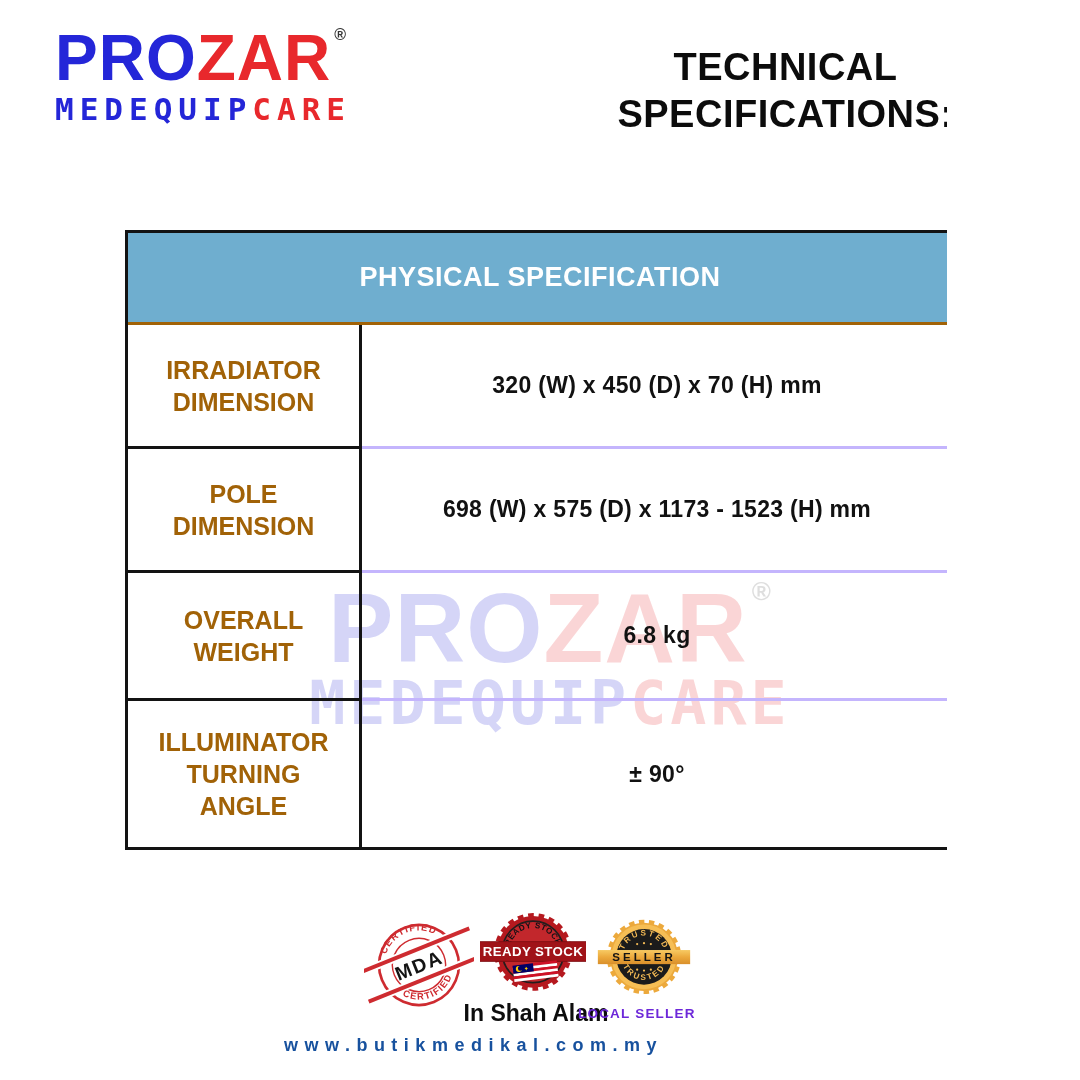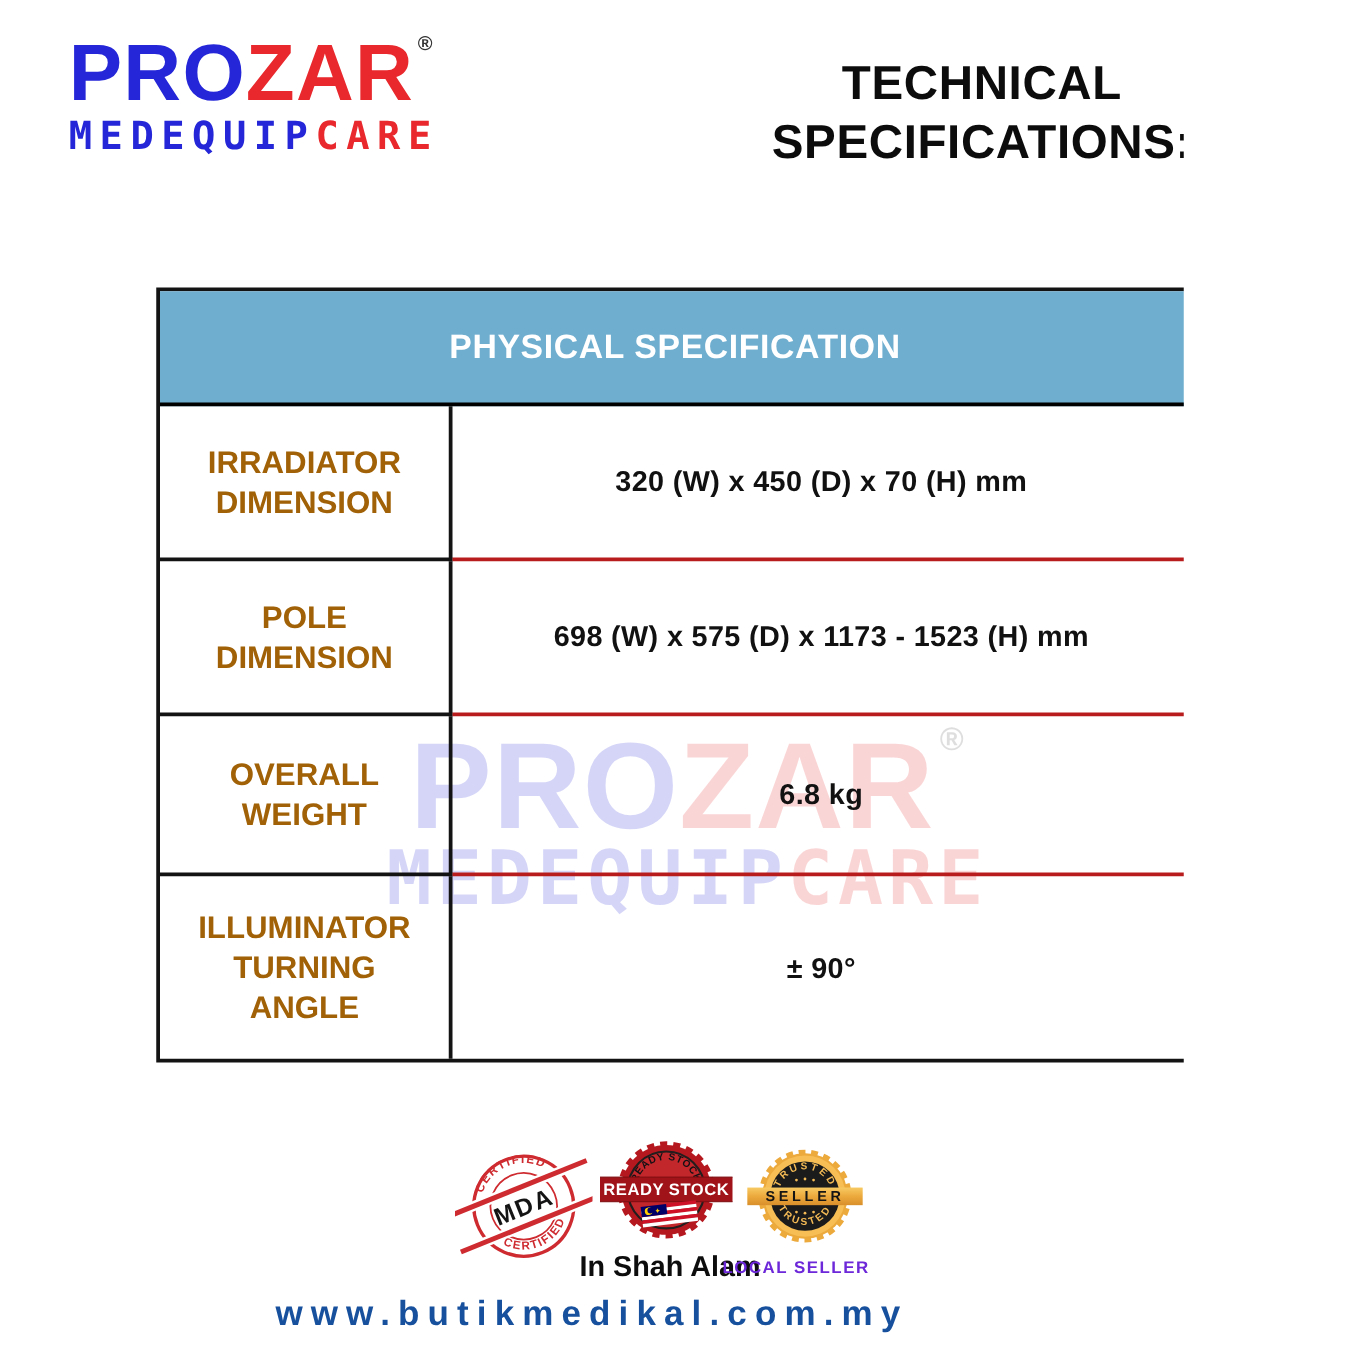--- a/index.html
+++ b/index.html
@@ -40,30 +40,30 @@
     grid-template-columns: 234px 1fr;
     grid-template-rows: 92px 124px 124px 128px 1fr;
     z-index: 2;
   }
   .thead {
     grid-column: 1 / 3;
     background: #6FAECF;
     color: #ffffff;
     display: flex; align-items: center; justify-content: center;
     font-size: 27px; font-weight: 800; letter-spacing: 0.5px;
-    border-bottom: 3px solid #000000;
+    border-bottom: 3px solid #a16207;
   }
   .cell { display: flex; align-items: center; justify-content: center; text-align: center; }
   .label {
     border-right: 3px solid #131313; border-bottom: 3px solid #131313;
     font-size: 25px; font-weight: 800; line-height: 1.28; color: #a16207;
     white-space: pre-line; padding: 0 10px;
   }
   .value {
-    border-bottom: 3px solid #b91c1c;
+    border-bottom: 3px solid #c4b5fd;
     font-size: 23px; font-weight: 700; color: #111; letter-spacing: 0.3px;
     padding: 0 16px;
   }
   .no-bb { border-bottom: none; }
 
   
   .watermark {
     position: absolute; left: 285px; top: 578px; width: 530px; z-index: 1;
     text-align: center; opacity: 0.19; pointer-events: none;
   }
@@ -86,21 +86,21 @@
   }
   .caption-local {
     position: absolute; left: 578px; top: 1006px; width: 136px; z-index: 4;
     text-align: left; font-size: 13.5px; font-weight: 800; letter-spacing: 1.2px; color: #6d28d9;
   }
 
   
   .site-url {
     position: absolute; left: 0; right: 0; top: 1035px; z-index: 3;
     text-align: center; color: #17519E;
-    font-size: 28px; font-weight: 800; letter-spacing: 6.5px;
+    font-size: 18px; font-weight: 800; letter-spacing: 6.5px;
   }
 </style>
 </head>
 <body>
 
 <div class="canvas">
 
   <div class="logo">
     <div class="logo-main"><span class="c-blue">PRO</span><span class="c-red">ZAR</span><span class="logo-reg">®</span></div>
     <div class="logo-sub"><span class="c-blue">MEDEQUIP</span><span class="c-red">CARE</span></div>

